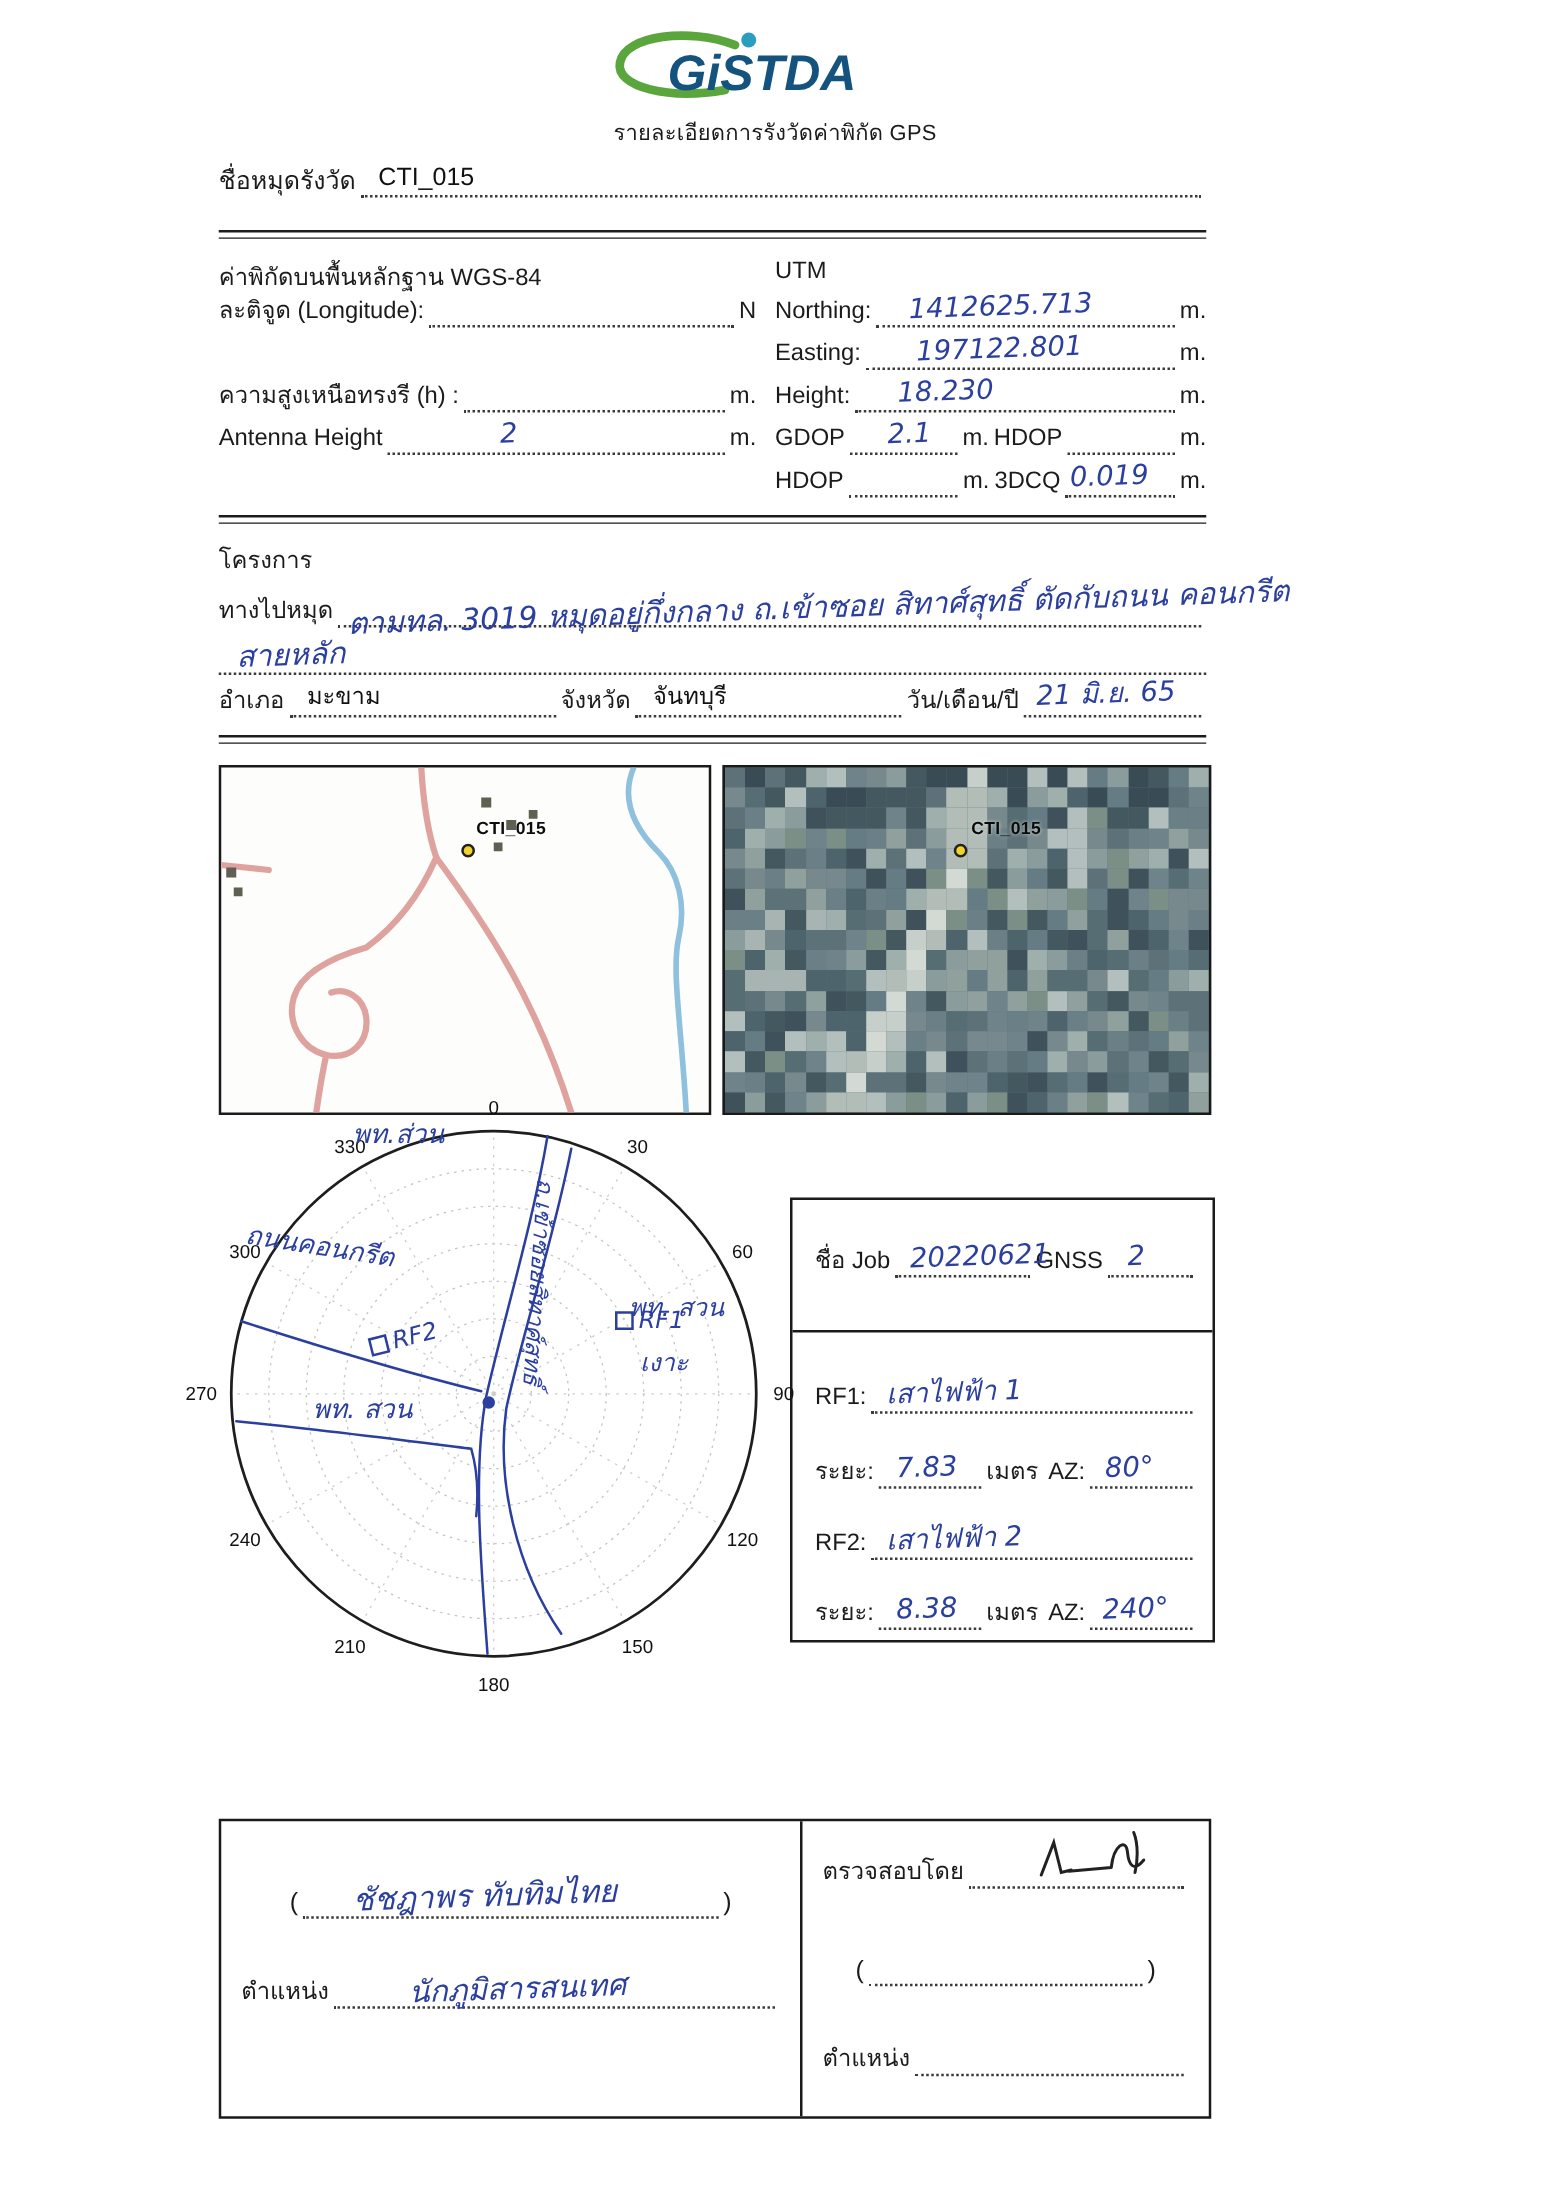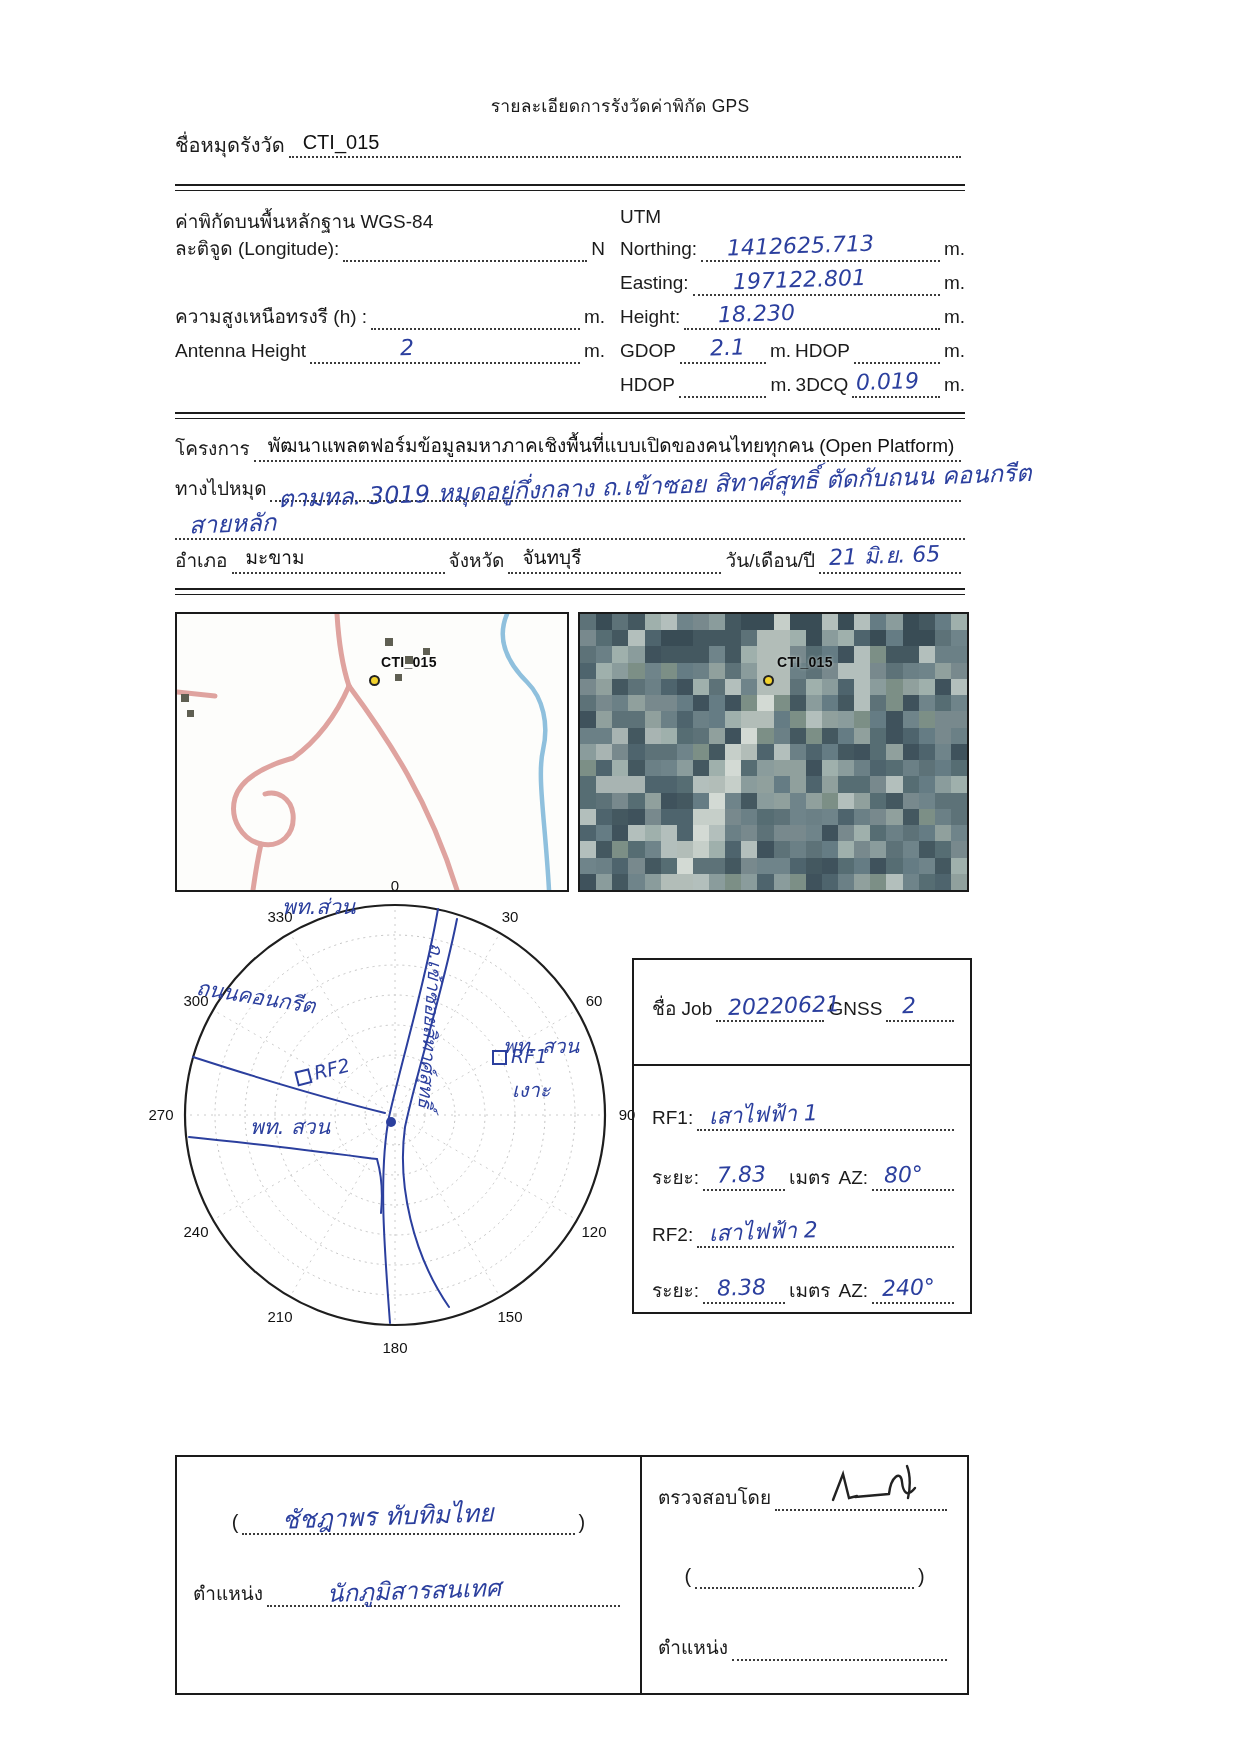--- a/index.html
+++ b/index.html
@@ -36,20 +36,27 @@
   .sigcell.left{width:465px;border-right:2px solid #1a1a1a;}
   .sigcell.right{flex:1;}
   .sig-svg{position:absolute;bottom:-6px;}
   .paren{font-size:20px;}
 </style>
 </head>
 <body>
 
 <div id="page">
 
+  <div class="abs" style="left:460px;top:20px;width:320px;height:70px;">
+    <svg width="320" height="70" viewBox="0 0 320 70">
+      <path d="M128,16 C92,2 40,8 36,30 C32,50 76,60 120,52" stroke="#5aa63c" stroke-width="7" fill="none" stroke-linecap="round"></path>
+      <circle cx="139" cy="12" r="6" fill="#2b9ec0"></circle>
+      <text x="74" y="52" font-size="40" font-style="italic" font-weight="bold" fill="#15537f" font-family="Liberation Sans, DejaVu Sans, sans-serif">GiSTDA</text>
+    </svg>
+  </div>
   <div class="abs subtitle" style="left:0;top:92px;width:1240px;">รายละเอียดการรังวัดค่าพิกัด GPS</div>
 
   <div class="abs fline" style="left:175px;top:132px;width:790px;font-size:20px;">
     <span class="lbl">ชื่อหมุดรังวัด</span>
     <span class="dots">
       <span class="pval" style="font-size:20px;">CTI_015</span>
     </span>
   </div>
   <div class="abs drule" style="left:175px;top:184px;width:790px;"></div>
 
@@ -114,23 +121,20 @@
     <span class="dots">
       <i class="hw" style="left:4px;">0.019</i>
     </span>
     <span class="unit">m.</span>
   </div>
 
   <div class="abs drule" style="left:175px;top:412px;width:790px;"></div>
 
   <div class="abs fline" style="left:175px;top:436px;width:790px;">
     <span class="lbl">โครงการ</span>
-    <span class="dots">
-      <span class="pval">พัฒนาแพลตฟอร์มข้อมูลมหาภาคเชิงพื้นที่แบบเปิดของคนไทยทุกคน (Open Platform)</span>
-    </span>
   </div>
   <div class="abs fline" style="left:175px;top:476px;width:790px;">
     <span class="lbl">ทางไปหมุด</span>
     <span class="dots">
       <i class="hw" style="left:8px;font-size:24px;">ตามทล. 3019 หมุดอยู่กึ่งกลาง ถ.เข้าซอย สิทาศ์สุทธิ์ ตัดกับถนน คอนกรีต</i>
     </span>
   </div>
   <div class="abs fline" style="left:175px;top:514px;width:790px;">
     <span class="dots" style="margin:0;">
       <i class="hw" style="left:14px;font-size:24px;">สายหลัก</i>

